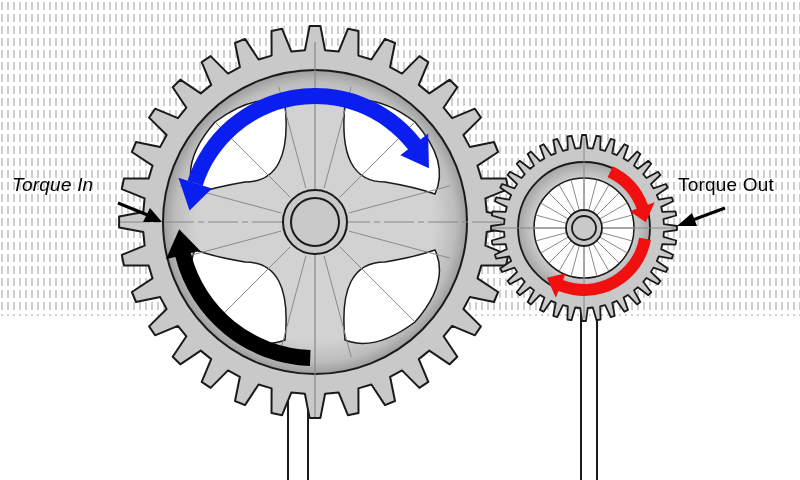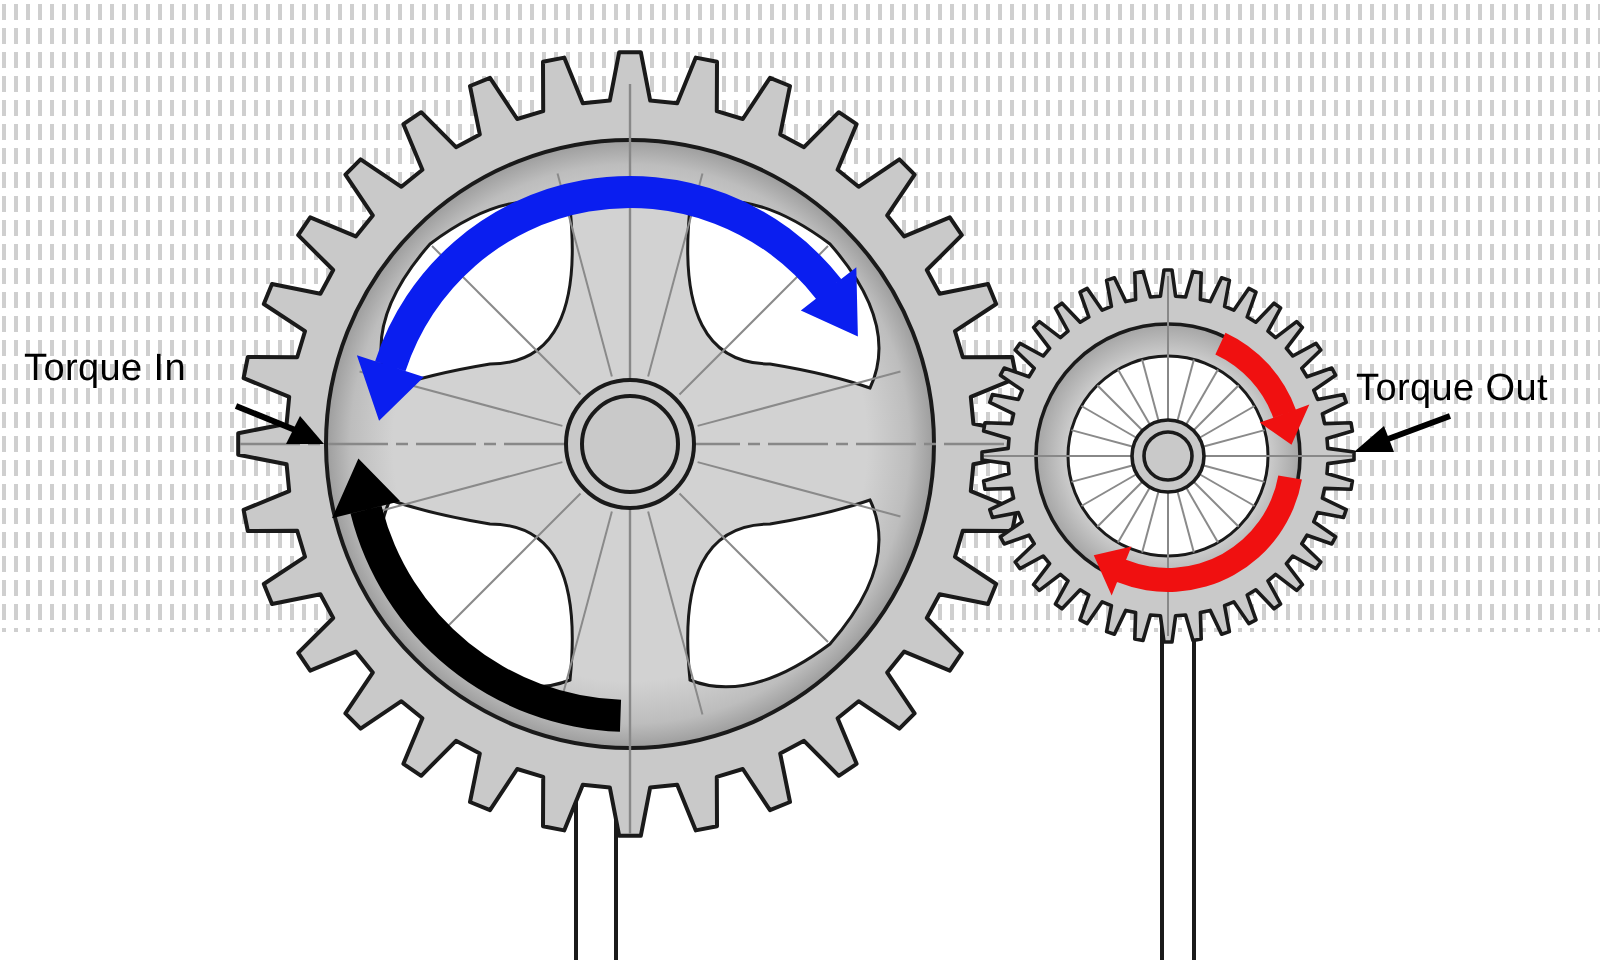--- a/index.html
+++ b/index.html
@@ -2,22 +2,22 @@
 <html><head>
 <meta charset="utf-8">
 <style>
   html, body { margin: 0; padding: 0; background: #ffffff; }
   body { width: 800px; height: 480px; overflow: hidden; position: relative;
          font-family: "Liberation Sans", sans-serif; }
   #stage { position: absolute; left: 0; top: 0; width: 800px; height: 480px; }
   .label { position: absolute; font-family: "Liberation Sans", sans-serif;
            font-size: 19px; font-weight: normal; color: #000; letter-spacing: 0.2px;
            white-space: nowrap; }
-  #label-in { left: 12px; top: 174px; }
-  #label-out { left: 678px; top: 184px; }
+  #label-in { left: 12px; top: 174px; font-style: italic; }
+  #label-out { left: 678px; top: 174px; }
 </style>
 </head>
 <body>
 
 <svg id="stage" xmlns="http://www.w3.org/2000/svg" width="800" height="480" viewBox="0 0 800 480">
   <defs>
     <pattern id="hatch" x="0" y="0" width="6" height="12" patternUnits="userSpaceOnUse">
       <rect x="1" y="2" width="2" height="8" fill="#cfcfcf"></rect>
     </pattern>
     <radialGradient id="rimGrad" cx="0.5" cy="0.5" r="0.5">

